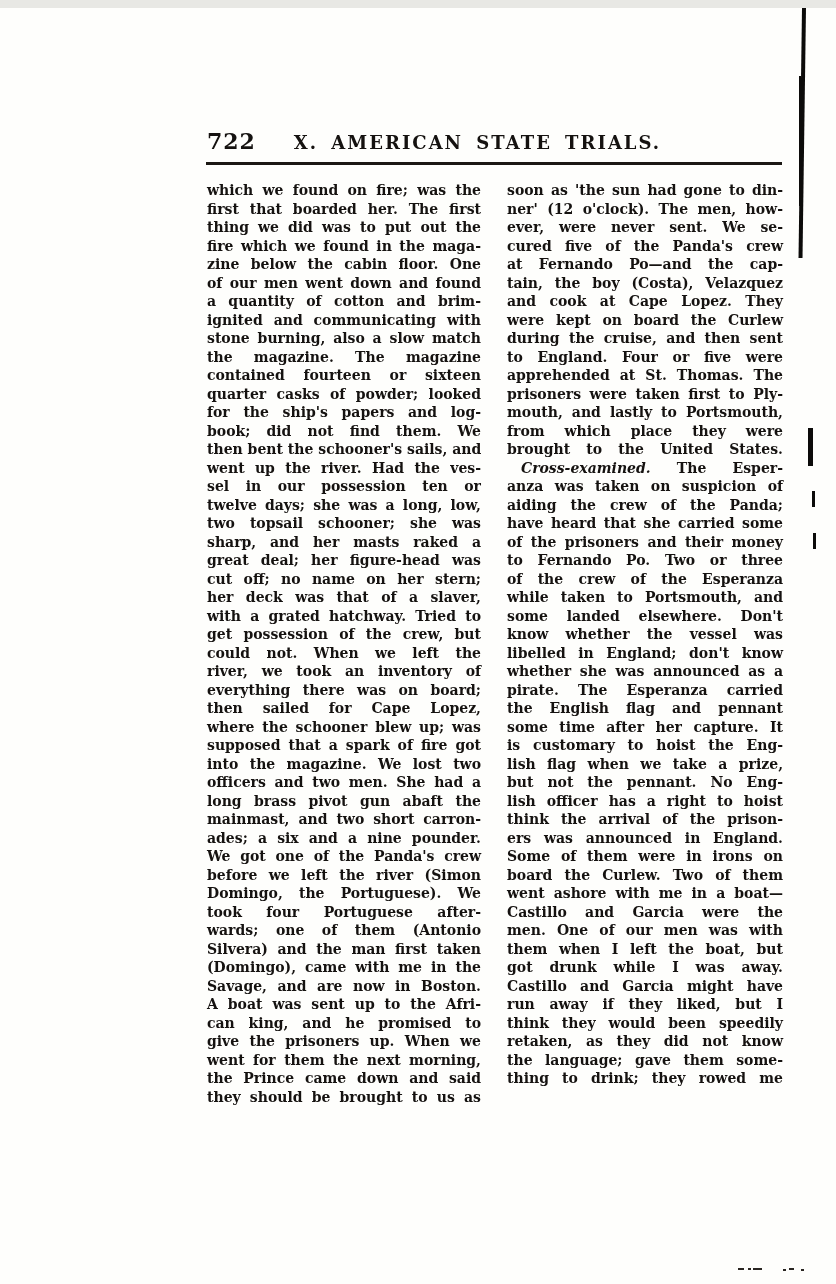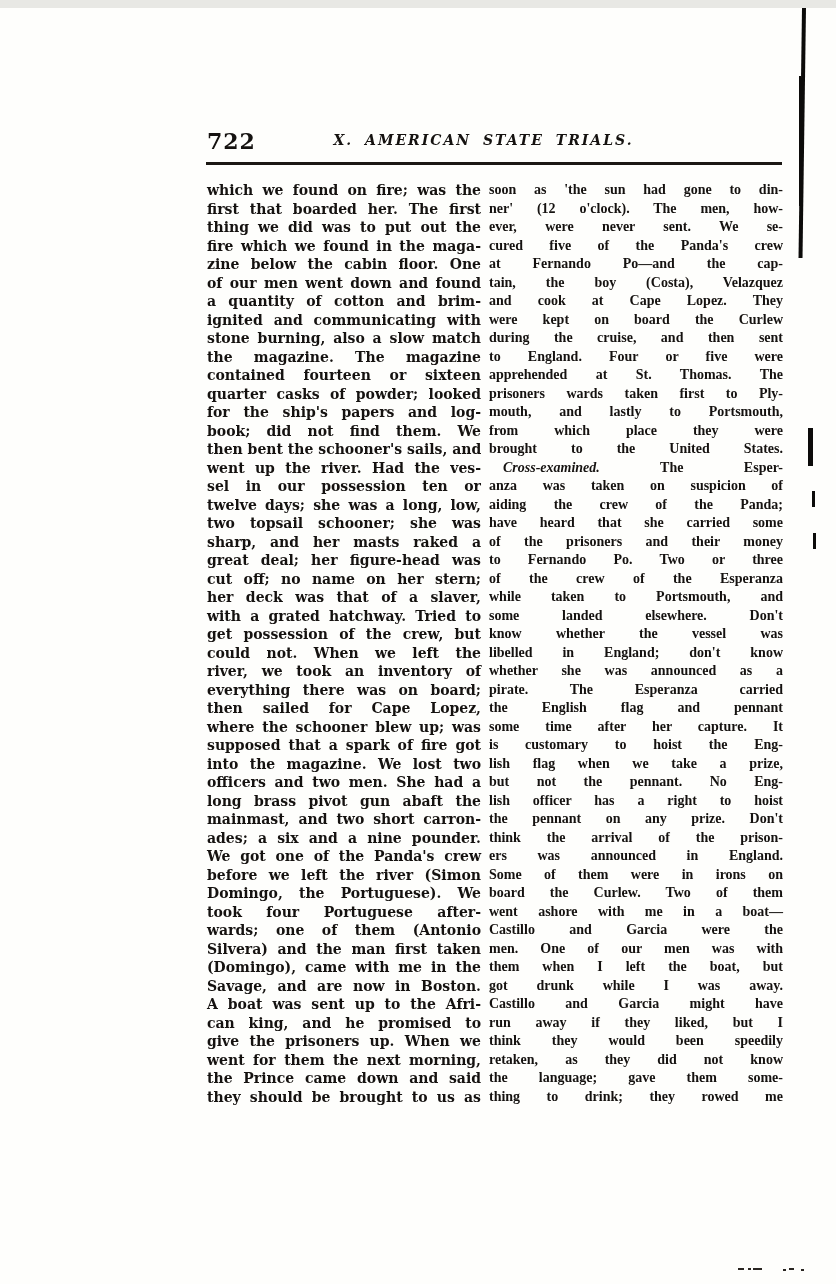--- a/index.html
+++ b/index.html
@@ -6,35 +6,35 @@
   .page{
     position:relative;width:836px;height:1284px;background:#fefefc;
     font-family:"DejaVu Serif","Liberation Serif",serif;color:#151210;
     overflow:hidden;margin:8px auto;
   }
   .folio{
     position:absolute;left:207px;top:120px;
     font-size:22px;font-weight:bold;letter-spacing:1px;
   }
   .running-head{
-    position:absolute;left:196px;top:124px;width:575px;text-align:center;
-    font-size:14px;font-weight:bold;font-style:italic;
+    position:absolute;left:190px;top:124px;width:575px;text-align:center;
+    font-size:18px;font-weight:bold;
     letter-spacing:2px;word-spacing:5px;
   }
   .header-rule{
     position:absolute;left:206px;top:154px;width:576px;height:3px;
     background:#1b1814;
   }
   .columns{
     position:absolute;left:207px;top:173px;width:576px;
-    display:flex;gap:8px;
+    display:flex;gap:26px;
   }
   .col{font-size:14px;font-weight:bold;}
   .col-left{width:274px;}
-  .col-right{width:294px;font-family:Liberation Serif, serif;}
+  .col-right{width:294px;}
   .tline{
     height:18.5px;line-height:18.5px;white-space:nowrap;
     text-align:justify;text-align-last:justify;-moz-text-align-last:justify;
     text-justify:inter-word;overflow:visible;
   }
   
   .tline::after{content:"";display:inline-block;width:0;}
   .tline.indent{text-indent:14px;}
   .artifact{position:absolute;background:#0c0b0a;}
   .edge-line-a{left:802px;top:0;width:4px;height:250px;transform:rotate(0.8deg);transform-origin:top left;}
@@ -114,21 +114,21 @@
         <div class="tline">ner' (12 o'clock). The men, how-</div>
         <div class="tline">ever, were never sent. We se-</div>
         <div class="tline">cured five of the Panda's crew</div>
         <div class="tline">at Fernando Po—and the cap-</div>
         <div class="tline">tain, the boy (Costa), Velazquez</div>
         <div class="tline">and cook at Cape Lopez. They</div>
         <div class="tline">were kept on board the Curlew</div>
         <div class="tline">during the cruise, and then sent</div>
         <div class="tline">to England. Four or five were</div>
         <div class="tline">apprehended at St. Thomas. The</div>
-        <div class="tline">prisoners wards taken first to Ply-</div>
+        <div class="tline">prisoners were taken first to Ply-</div>
         <div class="tline">mouth, and lastly to Portsmouth,</div>
         <div class="tline">from which place they were</div>
         <div class="tline">brought to the United States.</div>
         <div class="tline indent"><i>Cross-examined.</i> The Esper-</div>
         <div class="tline">anza was taken on suspicion of</div>
         <div class="tline">aiding the crew of the Panda;</div>
         <div class="tline">have heard that she carried some</div>
         <div class="tline">of the prisoners and their money</div>
         <div class="tline">to Fernando Po. Two or three</div>
         <div class="tline">of the crew of the Esperanza</div>
@@ -137,21 +137,20 @@
         <div class="tline">know whether the vessel was</div>
         <div class="tline">libelled in England; don't know</div>
         <div class="tline">whether she was announced as a</div>
         <div class="tline">pirate. The Esperanza carried</div>
         <div class="tline">the English flag and pennant</div>
         <div class="tline">some time after her capture. It</div>
         <div class="tline">is customary to hoist the Eng-</div>
         <div class="tline">lish flag when we take a prize,</div>
         <div class="tline">but not the pennant. No Eng-</div>
         <div class="tline">lish officer has a right to hoist</div>
-        <div class="tline">the pennant on any prize. Don't</div>
         <div class="tline">think the arrival of the prison-</div>
         <div class="tline">ers was announced in England.</div>
         <div class="tline">Some of them were in irons on</div>
         <div class="tline">board the Curlew. Two of them</div>
         <div class="tline">went ashore with me in a boat—</div>
         <div class="tline">Castillo and Garcia were the</div>
         <div class="tline">men. One of our men was with</div>
         <div class="tline">them when I left the boat, but</div>
         <div class="tline">got drunk while I was away.</div>
         <div class="tline">Castillo and Garcia might have</div>

